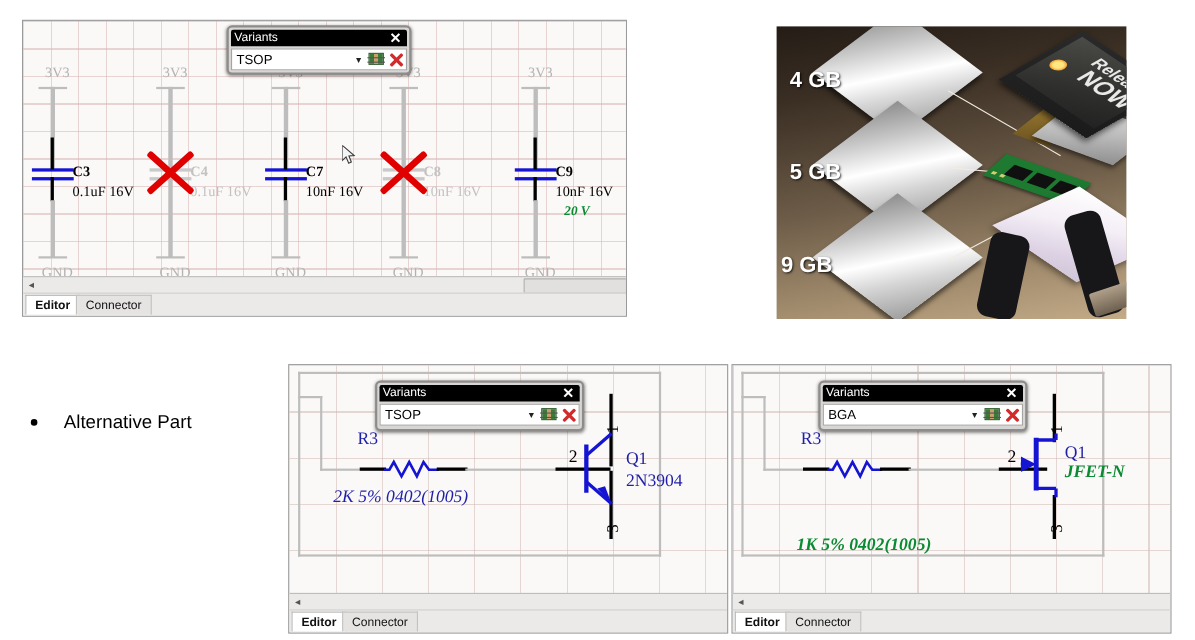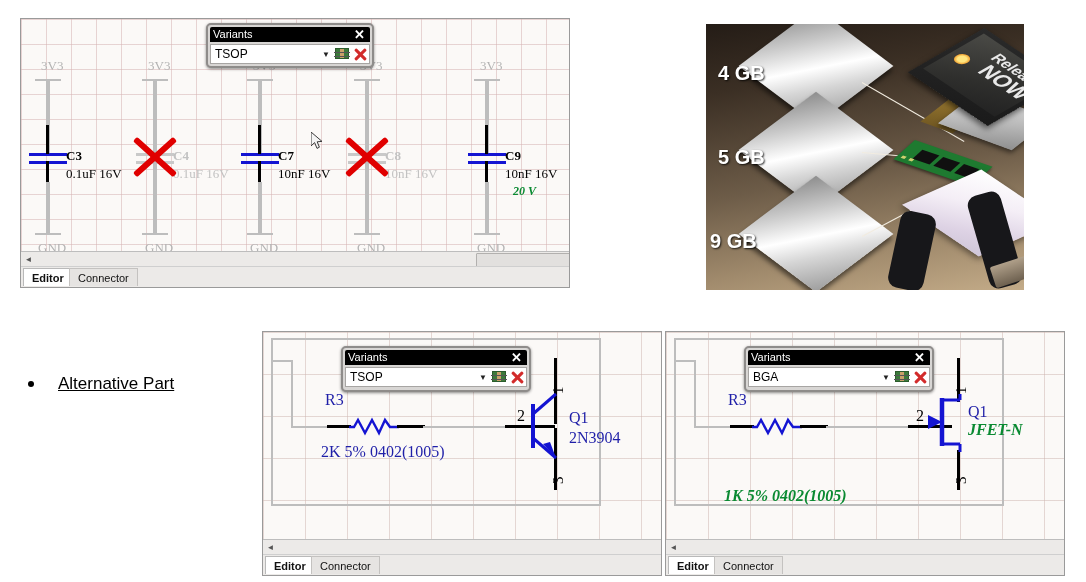--- a/index.html
+++ b/index.html
@@ -288,21 +288,21 @@
     <div class="pad" style="left:12px;top:19px;"></div>
   </div>
 
   <div class="whitepanel" style="left:228px;top:150px;"></div>
 
   <div class="strap" style="left:188px;top:188px;width:36px;height:78px;transform:rotate(12deg);"></div>
   <div class="strap" style="left:272px;top:168px;width:34px;height:96px;transform:rotate(-16deg);"></div>
   <div class="buckle" style="left:286px;top:236px;width:44px;height:22px;transform:rotate(-18deg);"></div>
 </div>
 
-<div class="bullets" style="left:28px;top:374px;text-decoration:underline;">
+<div class="bullets" style="left:28px;top:374px;">
   <div class="bul">
     <span class="dot"></span>
     <span class="btxt">Alternative Part</span>
   </div>
 </div>
 
 <div class="panel" style="left:262px;top:331px;width:400px;height:245px;">
   <div class="canvas grid-lg" style="bottom:35px;">
 
     <div class="wire-g" style="left:8px;top:6px;width:330px;height:2px;"></div>
@@ -315,21 +315,21 @@
     <div class="wire-g" style="left:28px;top:94px;width:36px;height:2px;"></div>
 
     <div class="wire-k" style="left:64px;top:93px;width:24px;height:3px;"></div>
     <svg style="position:absolute;left:86px;top:82px;width:50px;height:24px;" viewBox="0 0 50 24">
       <polyline points="0,13 5,13 9,6 16,19 23,6 30,19 36,6 41,13 50,13" fill="none" stroke="#1414d2" stroke-width="2.4"></polyline>
     </svg>
     <div class="wire-k" style="left:134px;top:93px;width:28px;height:3px;"></div>
     <div class="wire-g" style="left:160px;top:94px;width:84px;height:2px;"></div>
     <div class="wire-k" style="left:242px;top:93px;width:50px;height:3px;"></div>
     <div class="lbl bluev" style="left:62px;top:60px;">R3</div>
-    <div class="lbl bluev" style="left:58px;top:112px;">2K 5% 0402(1005)</div>
+    <div class="lbl bluev" style="left:40px;top:112px;font-style:italic;">2K 5% 0402(1005)</div>
 
     <div class="wire-k" style="left:291px;top:26px;width:3px;height:66px;"></div>
     <div class="wire-k" style="left:291px;top:96px;width:3px;height:62px;"></div>
     <svg style="position:absolute;left:268px;top:60px;width:40px;height:70px;" viewBox="0 0 40 70">
       <line x1="2" y1="12" x2="2" y2="56" stroke="#1414d2" stroke-width="4"></line>
       <line x1="2" y1="22" x2="25" y2="2" stroke="#1414d2" stroke-width="3"></line>
       <line x1="2" y1="46" x2="25" y2="66" stroke="#1414d2" stroke-width="3"></line>
       <polygon points="25,66 12,52 19,50" fill="#1414d2"></polygon>
     </svg>
     <div class="lbl bluev" style="left:306px;top:78px;">Q1</div>

